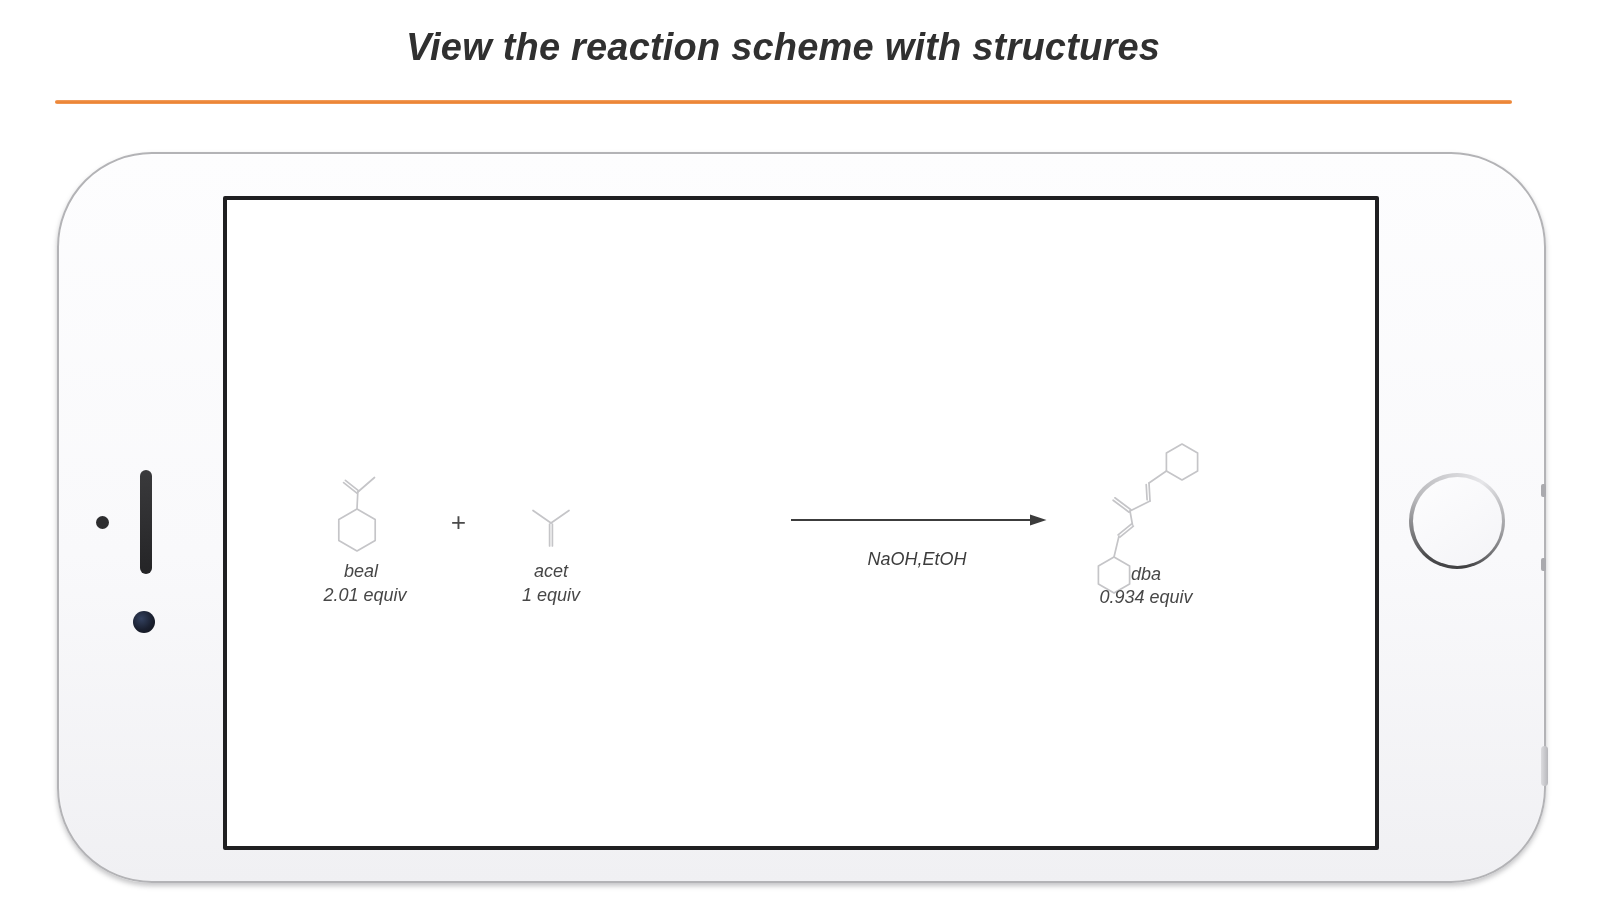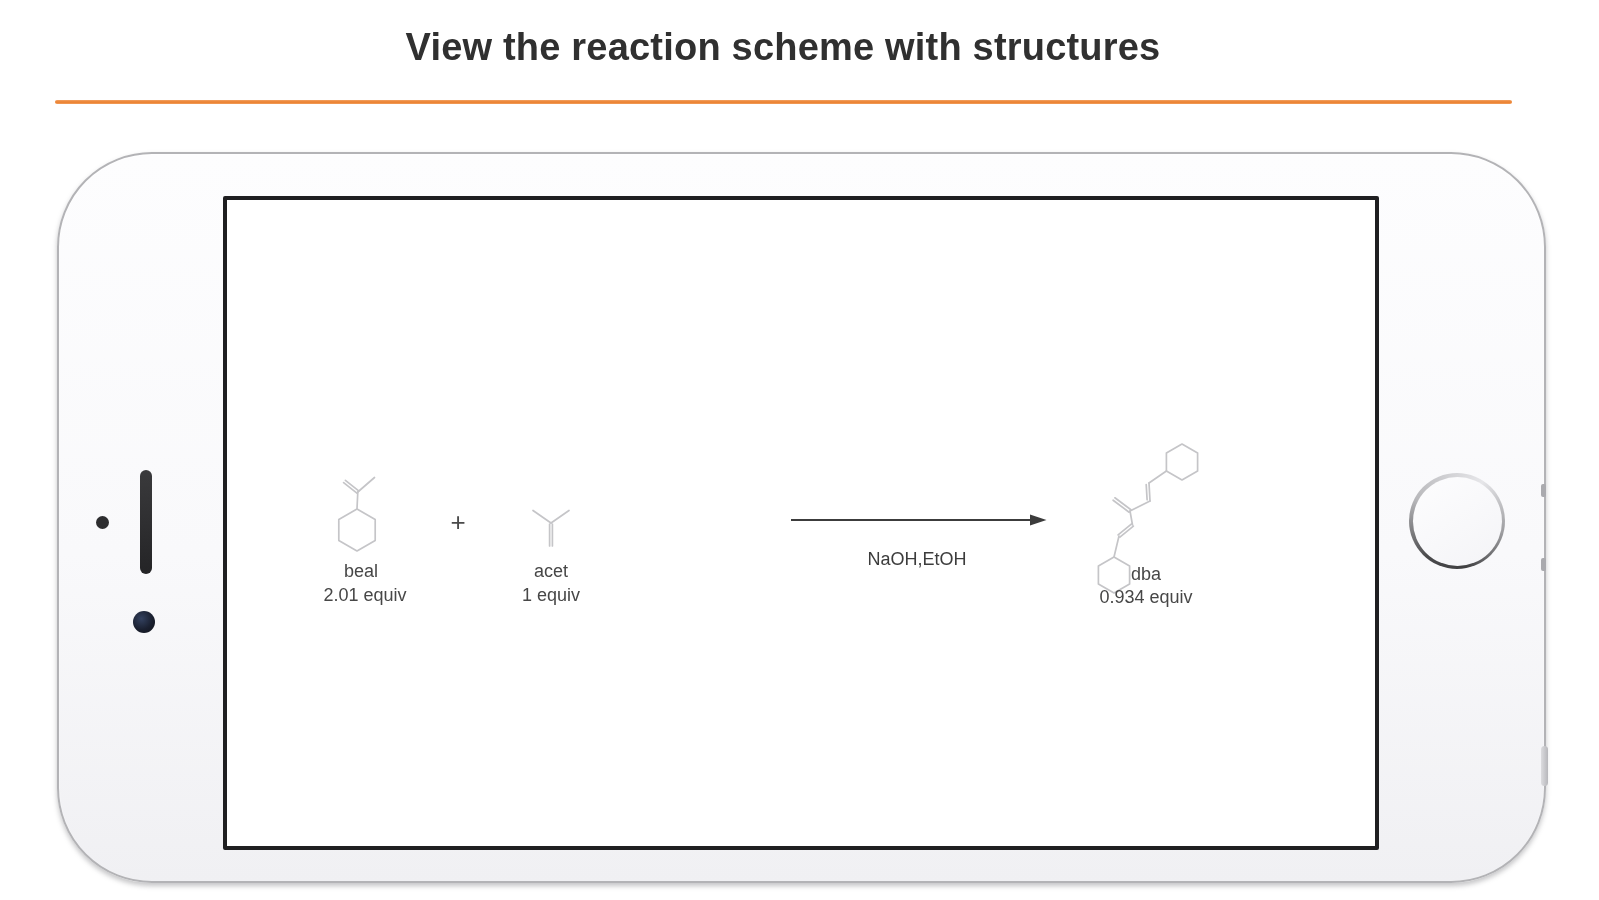--- a/index.html
+++ b/index.html
@@ -1,17 +1,17 @@
 <!DOCTYPE html>
 <html><head>
 <meta charset="utf-8">
 <style>
   html,body{margin:0;padding:0;width:1599px;height:900px;background:#fff;overflow:hidden;
     font-family:"Liberation Sans",sans-serif;}
-  .stage{position:relative;width:1552px;height:900px;background:#fff;}
+  .stage{position:relative;width:1552px;height:900px;background:#fff;font-style:italic;}
 
   .title{position:absolute;left:0;right:0;top:26px;text-align:center;padding-left:14px;
     font-size:38px;font-weight:600;color:#303030;letter-spacing:.2px;}
 
   .divider{position:absolute;left:55px;top:100px;width:1457px;height:4px;border-radius:2px;
     background:linear-gradient(180deg,#f2a263 0%,#ec8536 45%,#ec8536 70%,#f2a263 100%);}
 
   .phone{position:absolute;left:57px;top:152px;width:1489px;height:731px;border-radius:95px;
     background:linear-gradient(180deg,#fdfdfe 0%,#f9f9fb 55%,#f0f0f3 100%);
     border:2px solid #b3b3b6;box-sizing:border-box;

